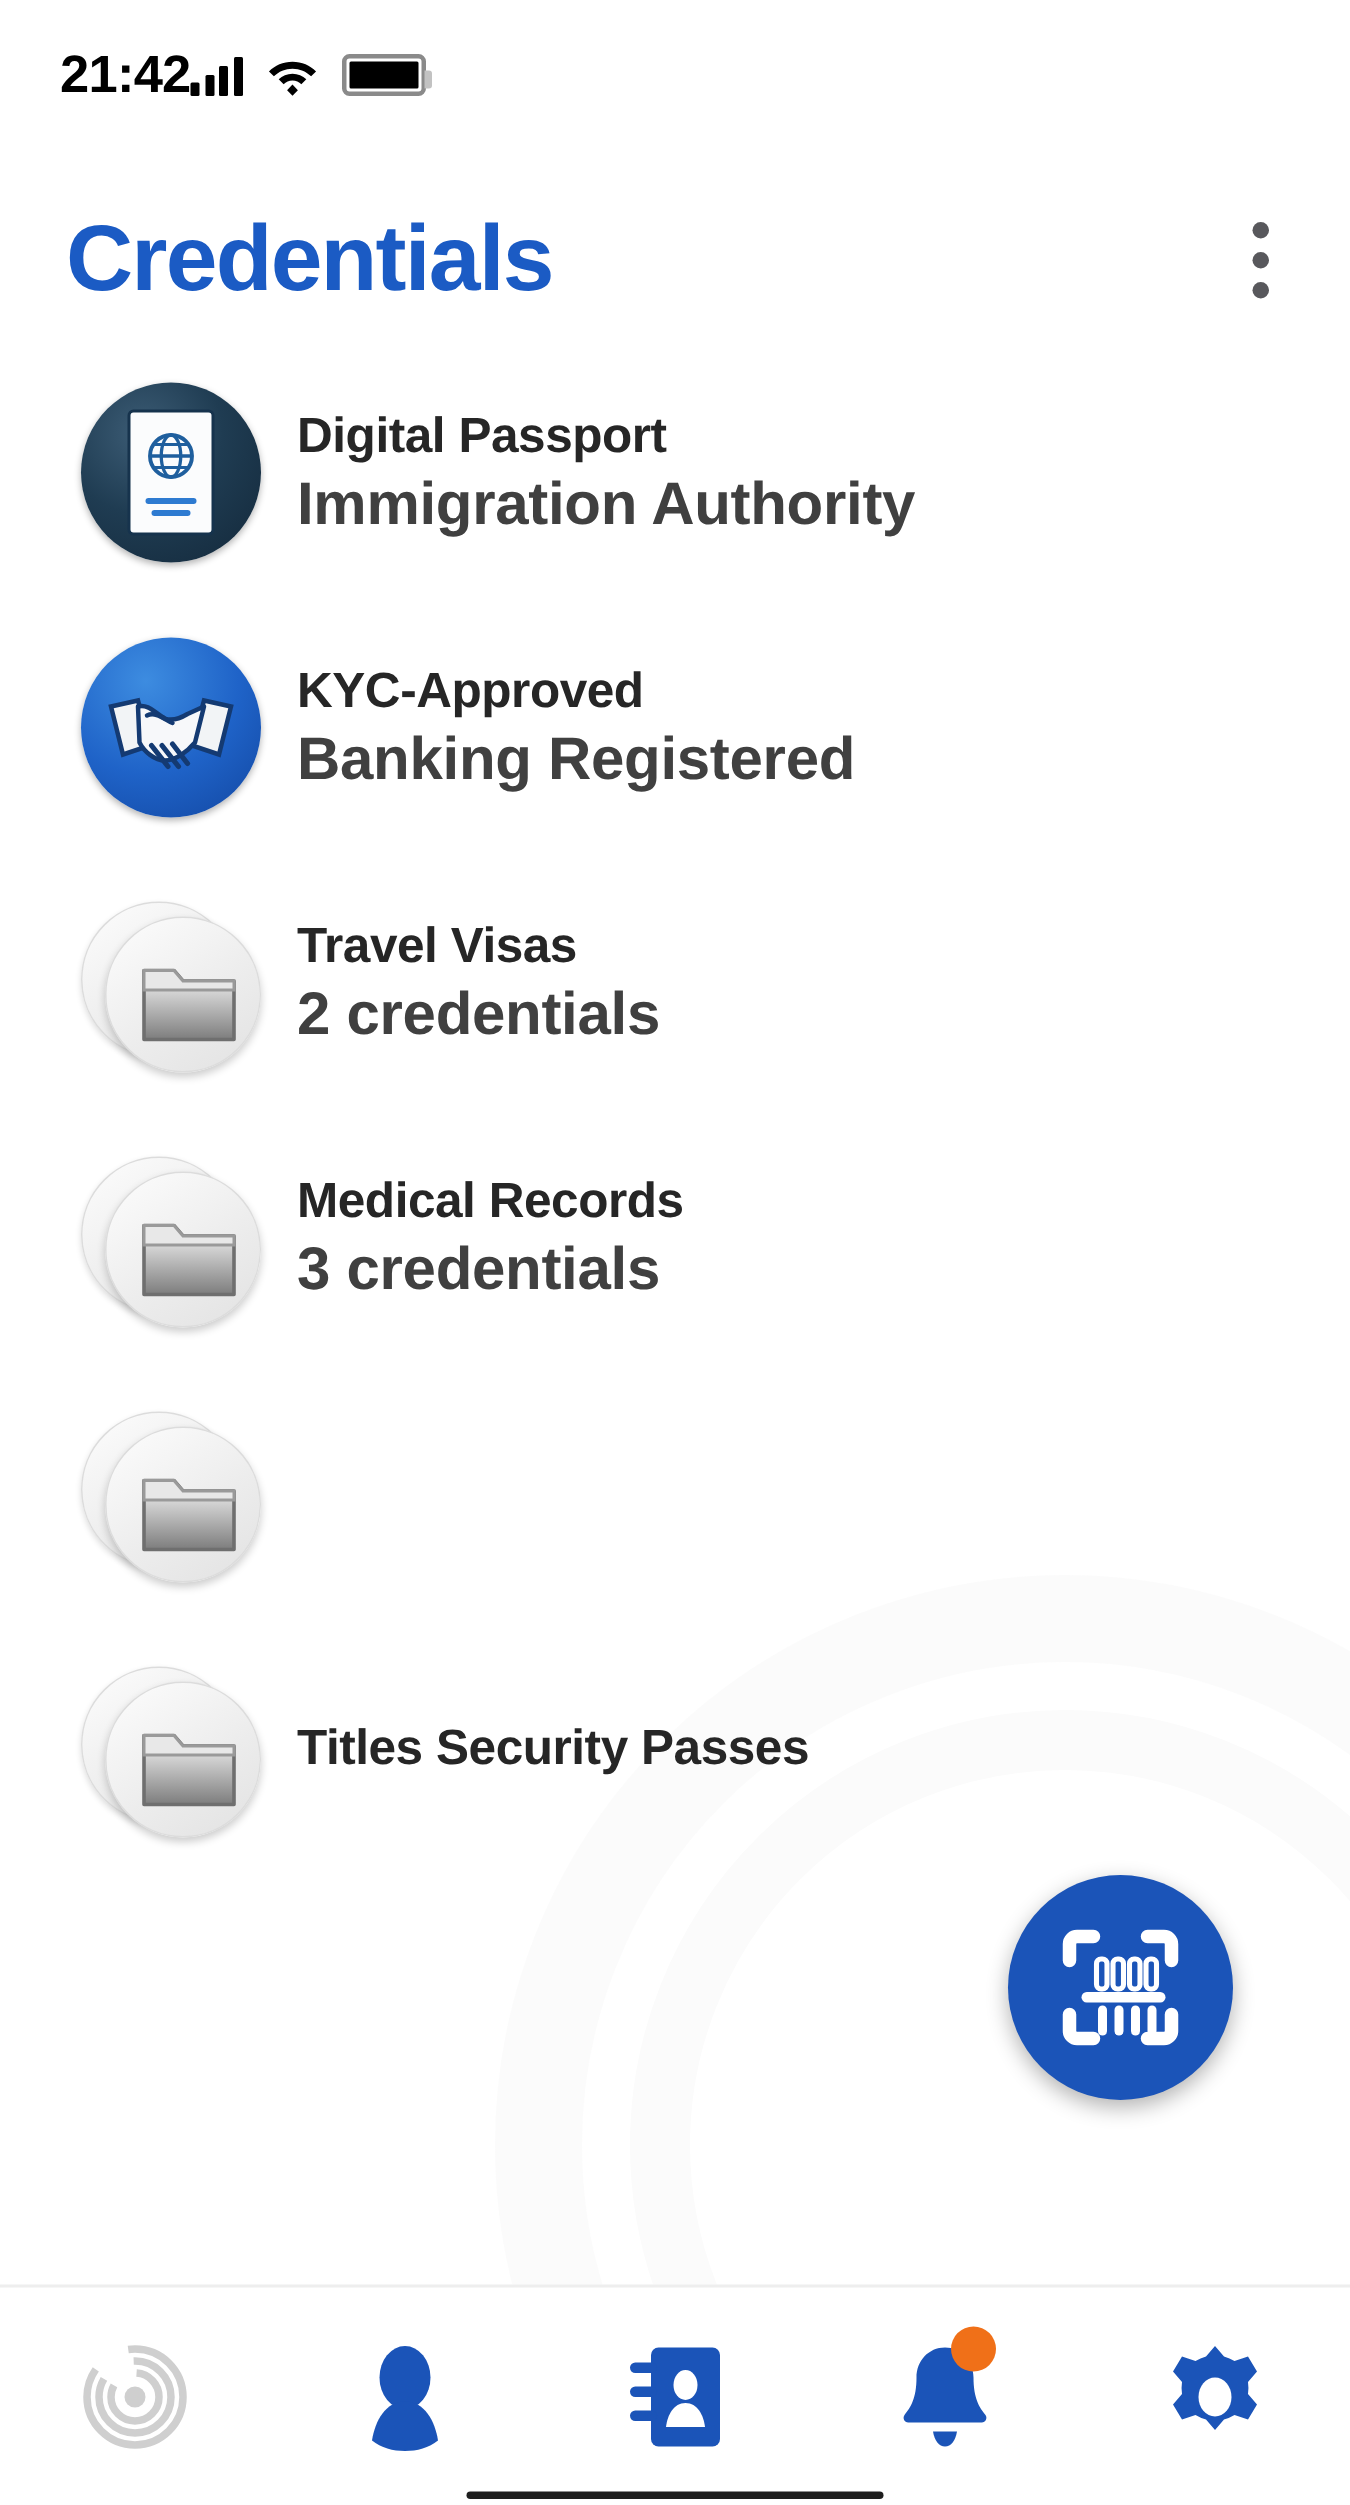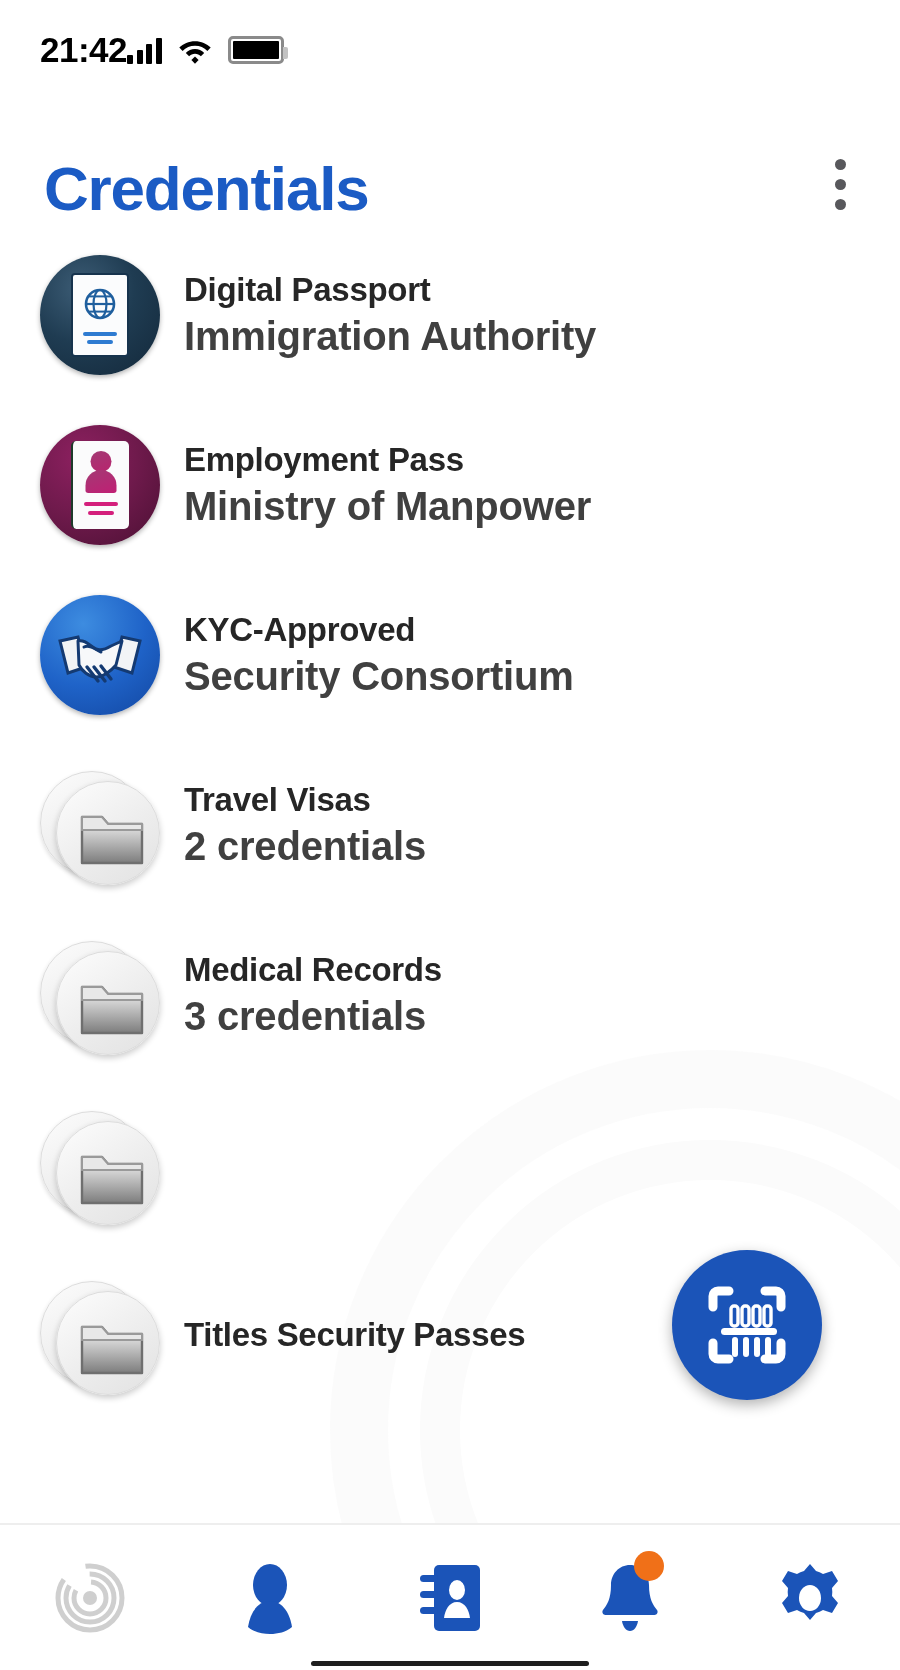--- a/index.html
+++ b/index.html
@@ -60,21 +60,21 @@
   }
   .battery .fill { width:100%; height:100%; background:#000; border-radius:1px; }
   .battery:after {
     content:""; position:absolute; right:-7px; top:8px;
     width:5px; height:12px; background:#c2c2c2; border-radius:0 2px 2px 0;
   }
 
   
   .header {
     position:relative; z-index:2;
-    display:flex; align-items:flex-end; justify-content:space-between;
+    display:flex; align-items:center; justify-content:space-between;
     padding:26px 40px 0 44px;
     height:120px;
     gap:48px;
   }
   .page-title {
     font-size:62px;
     font-weight:700;
     color:#1b5bc4;
     letter-spacing:-1.2px;
     line-height:1;
@@ -83,21 +83,21 @@
     display:flex; flex-direction:column; gap:9px;
     align-items:center; padding:10px 14px;
     cursor:pointer;
   }
   .overflow-menu span {
     width:11px; height:11px; border-radius:50%;
     background:#58585c; display:block;
   }
 
   
-  .cred-list { position:relative; z-index:2; padding-top:10px; }
+  .cred-list { position:relative; z-index:2; padding-top:10px;padding-left:14px; }
   .cred-row {
     display:flex; align-items:center;
     height:170px;
     padding-left:40px;
     cursor:pointer;
   }
   .cred-icon-wrap {
     width:120px; height:120px;
     position:relative; flex:0 0 120px;
     margin-right:24px;
@@ -269,58 +269,38 @@
             </div>
         </div>
       </div>
     </div>
     <div class="cred-text">
       <div class="cred-title">Digital Passport</div>
       <div class="cred-sub">Immigration Authority</div>
     </div>
   </div>
 
-  <div class="cred-row">
-    <div class="cred-icon-wrap">
-      <div class="circ plum">
-        <div class="id-card">
-          <div class="id-person">
-            <div class="head"></div>
-              <div class="body"></div>
-          </div>
-          <div class="id-lines">
-              <i></i>
-              <i></i>
-            </div>
-        </div>
-      </div>
-    </div>
-    <div class="cred-text">
-      <div class="cred-title">Employment Pass</div>
-      <div class="cred-sub">Ministry of Manpower</div>
-    </div>
-  </div>
 
   <div class="cred-row">
     <div class="cred-icon-wrap">
       <div class="circ blue">
         <svg width="92" height="72" viewBox="0 0 92 72">
           <path d="M6 22 L24 18 L32 48 L14 54 Z" fill="#f2f4f6" stroke="#143a72" stroke-width="3"></path>
           <path d="M86 22 L68 18 L60 48 L78 54 Z" fill="#f2f4f6" stroke="#143a72" stroke-width="3"></path>
           <path d="M24 22 C31 20 36 27 42 30 C47 32 52 30 57 27 L68 22 L62 46 C57 52 49 58 42 58 C35 58 28 52 25 46 Z" fill="#f7f8fa" stroke="#143a72" stroke-width="3" stroke-linejoin="round"></path>
           <line x1="33" y1="48" x2="44" y2="62" stroke="#143a72" stroke-width="3.4" stroke-linecap="round"></line>
           <line x1="40" y1="48" x2="51" y2="62" stroke="#143a72" stroke-width="3.4" stroke-linecap="round"></line>
           <line x1="47" y1="47" x2="57" y2="60" stroke="#143a72" stroke-width="3.4" stroke-linecap="round"></line>
           <path d="M30 28 C36 25 42 31 47 33" fill="none" stroke="#143a72" stroke-width="3" stroke-linecap="round"></path>
         </svg>
       </div>
     </div>
     <div class="cred-text">
       <div class="cred-title">KYC-Approved</div>
-      <div class="cred-sub">Security Consortium</div>
+      <div class="cred-sub">Banking Registered</div>
     </div>
   </div>
 
   <div class="cred-row">
     <div class="cred-icon-wrap">
       <div class="fstack">
         <div class="disc back"></div>
           <div class="disc front"></div>
         <svg class="folder" viewBox="0 0 66 54">
           <defs>

